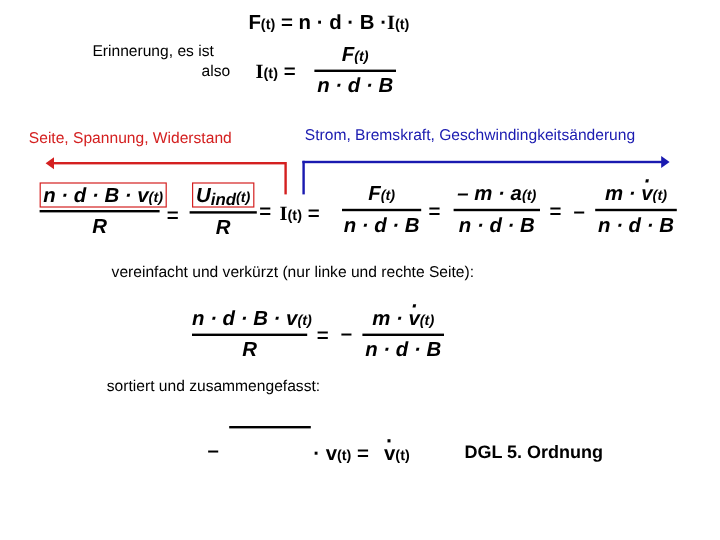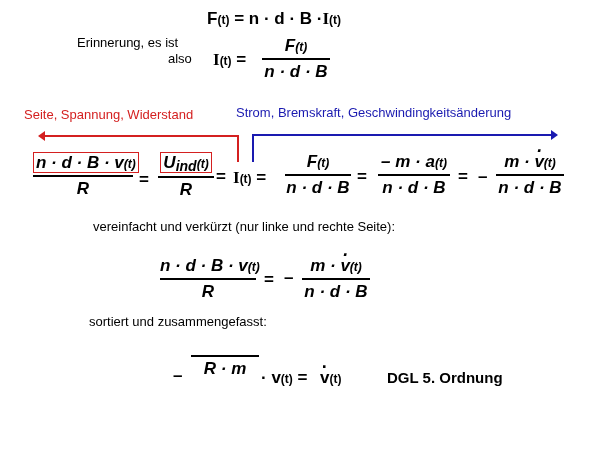--- a/index.html
+++ b/index.html
@@ -37,21 +37,21 @@
   <span class="serif">I</span><span class="sm">(t)</span>
   <span>=</span>
 </span>
 <div class="frac m m17" style="left:262px; top:36px; width:68px;">
   <span class="num"><span>F</span><span class="sm">(t)</span></span>
   <span class="bar"></span>
   <span class="den">n · d · B</span>
 </div>
 
 <span class="abs txt red" style="left:24px; top:107px;">Seite, Spannung, Widerstand</span>
-<span class="abs txt blue" style="left:236px; top:105px;">Strom, Bremskraft, Geschwindingkeitsänderung</span>
+<span class="abs txt blue" style="left:254px; top:105px;">Strom, Bremskraft, Geschwindingkeitsänderung</span>
 
 <div class="line" style="left:42px; top:135px; width:196px; height:2px; background:#d42020;"></div>
 <div class="line" style="left:237px; top:135px; width:2px; height:27px; background:#d42020;"></div>
 <div class="line" style="left:38px; top:131px; width:0; height:0; border-top:5px solid transparent; border-bottom:5px solid transparent; border-right:7px solid #d42020;"></div>
 
 <div class="line" style="left:252px; top:134px; width:2px; height:28px; background:#1a1ab0;"></div>
 <div class="line" style="left:252px; top:134px; width:300px; height:2px; background:#1a1ab0;"></div>
 <div class="line" style="left:551px; top:130px; width:0; height:0; border-top:5px solid transparent; border-bottom:5px solid transparent; border-left:7px solid #1a1ab0;"></div>
 
 <div class="frac m m17" style="left:33px; top:153px; width:100px;">
@@ -102,17 +102,16 @@
 <div class="frac m m17" style="left:302px; top:256px; width:68px;">
   <span class="num"><span>m ·</span> <span class="dot">v</span><span class="sm">(t)</span></span>
   <span class="bar"></span>
   <span class="den">n · d · B</span>
 </div>
 
 <span class="abs txt" style="left:89px; top:314px;">sortiert und zusammengefasst:</span>
 <span class="abs m m17" style="left:173px; top:366px;">–</span>
 <div class="frac m m17" style="left:191px; top:353px; width:68px;">
   <span class="bar"></span>
-  <span class="den">R · m</span>
 </div>
 <span class="abs m m17" style="left:261px; top:368px;"><span>· v</span><span class="sm">(t)</span> <span>=</span></span>
 <span class="abs m m17" style="left:320px; top:368px;"><span class="dot">v</span><span class="sm">(t)</span></span>
 <span class="abs m m15" style="left:387px; top:369px;">DGL 5. Ordnung</span>
 
 </body></html>

